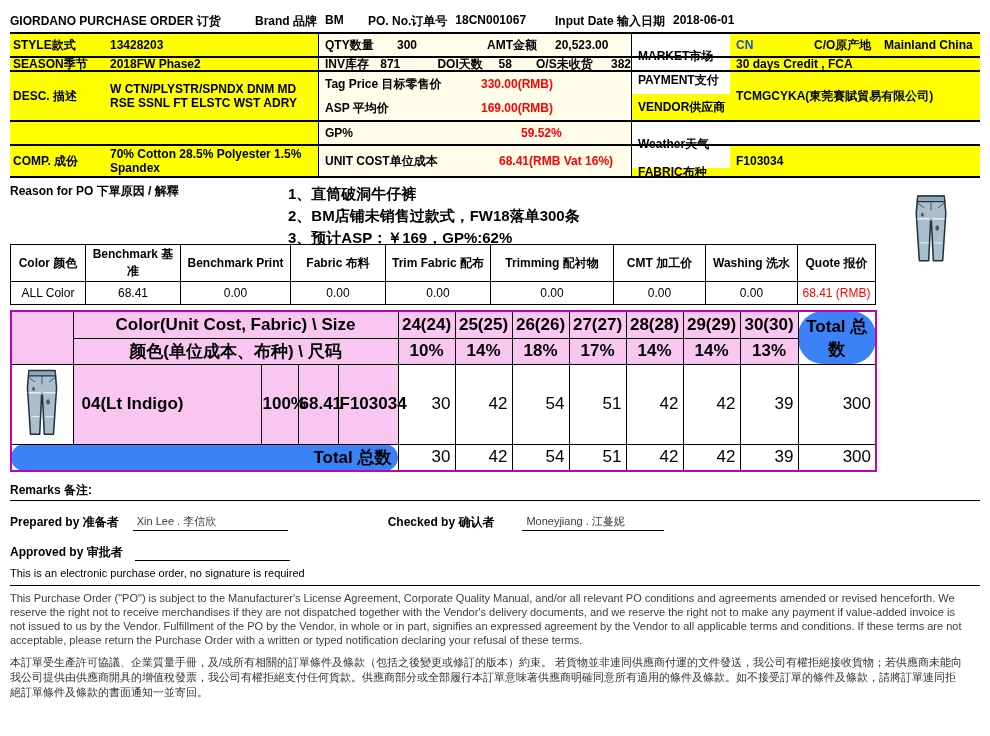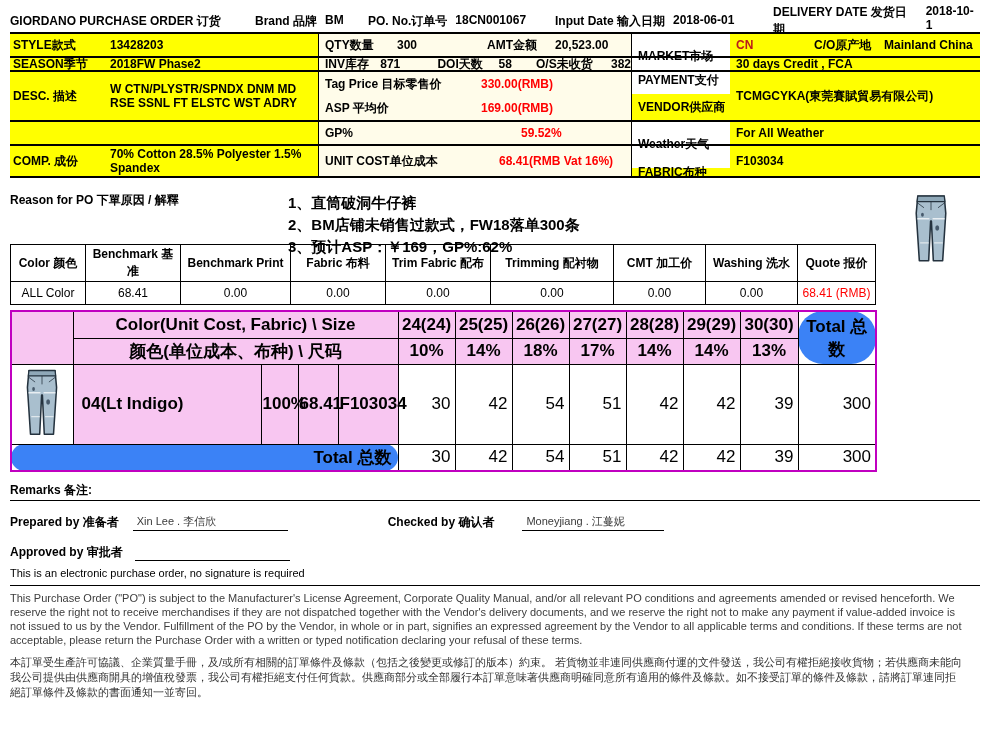--- a/index.html
+++ b/index.html
@@ -22,28 +22,28 @@
   .irow { display:flex; border-bottom:2px solid #000; align-items:stretch; }
   .ca { width:100px; background:#ffff00; display:flex; align-items:center; padding-left:3px; }
   .cb { width:208px; background:#ffff00; display:flex; align-items:center; }
   .cc { width:314px; background:#fffcea; border-left:1.5px solid #000; border-right:1.5px solid #000; }
   .cd { width:98px;  background:#ffff00; display:flex; align-items:center; padding-left:6px;margin-top:22px; }
   .ce { flex:1; background:#ffff00; display:flex; align-items:center; padding-left:6px; }
   .r1 { height:24px; } .r2 { height:14px; } .r3 { height:50px; } .r4 { height:24px; } .r5 { height:32px; }
   .ccline { display:flex; align-items:center; padding-left:6px; height:100%; }
   .cc .half { height:50%; }
   .red { color:#ff0000; }
-  .blue { color:#b91c1c; }
+  .blue { color:#1d4ed8; }
   .w72{width:72px;} .w90{width:90px;} .w68{width:68px;}
   .w56{width:56px;} .w58{width:58px;} .w62{width:62px;} .w38{width:38px;} .w76{width:76px;}
   .w156{width:156px;} .w196{width:196px;} .w174{width:174px;}
   .w78{width:78px;} .w70{width:70px;}
 
   
-  .reason { display:flex; height:64px; padding-top:14px; font-size:12px; }
+  .reason { display:flex; height:64px; padding-top:5px; font-size:12px; }
   .reason .rlabel { width:278px; font-weight:bold; }
   .reason .rlines { font-size:15px; font-weight:bold; line-height:22px; }
   .jeans-top { position:absolute; top:193px; right:26px; }
 
   
   table { border-collapse:collapse; table-layout:fixed; }
   .bench { width:865px; font-size:12px; margin-top:2px; }
   .bench td { border:1.5px solid #000; text-align:center; vertical-align:middle; background:#fff; }
   .bench .hrow td { height:35px; font-weight:bold; }
   .bench .drow td { height:23px; }
@@ -84,24 +84,20 @@
       <span class="val">BM</span>
     </span>
     <span class="grp g-po">
       <span>PO. No.订单号</span>
       <span class="val">18CN001067</span>
     </span>
     <span class="grp g-input">
       <span>Input Date 输入日期</span>
       <span class="val">2018-06-01</span>
     </span>
-    <span class="grp g-del">
-      <span>DELIVERY DATE 发货日期</span>
-      <span class="val">2018-10-1</span>
-    </span>
   </div>
 
   <div class="info">
 
     <div class="irow r1">
       <div class="ca">STYLE款式</div>
       <div class="cb">13428203</div>
       <div class="cc">
         <div class="ccline" style="height:100%;">
           <span class="w72">QTY数量</span>
@@ -155,21 +151,20 @@
     <div class="irow r4">
       <div class="ca"></div>
       <div class="cb"></div>
       <div class="cc">
         <div class="ccline" style="height:100%;">
           <span class="w196">GP%</span>
           <span class="red">59.52%</span>
         </div>
       </div>
       <div class="cd">Weather天气</div>
-      <div class="ce">For All Weather</div>
     </div>
 
     <div class="irow r5">
       <div class="ca">COMP. 成份</div>
       <div class="cb">70% Cotton 28.5% Polyester 1.5% Spandex</div>
       <div class="cc">
         <div class="ccline" style="height:100%;">
           <span class="w174">UNIT COST单位成本</span>
           <span class="red">68.41(RMB Vat 16%)</span>
         </div>

